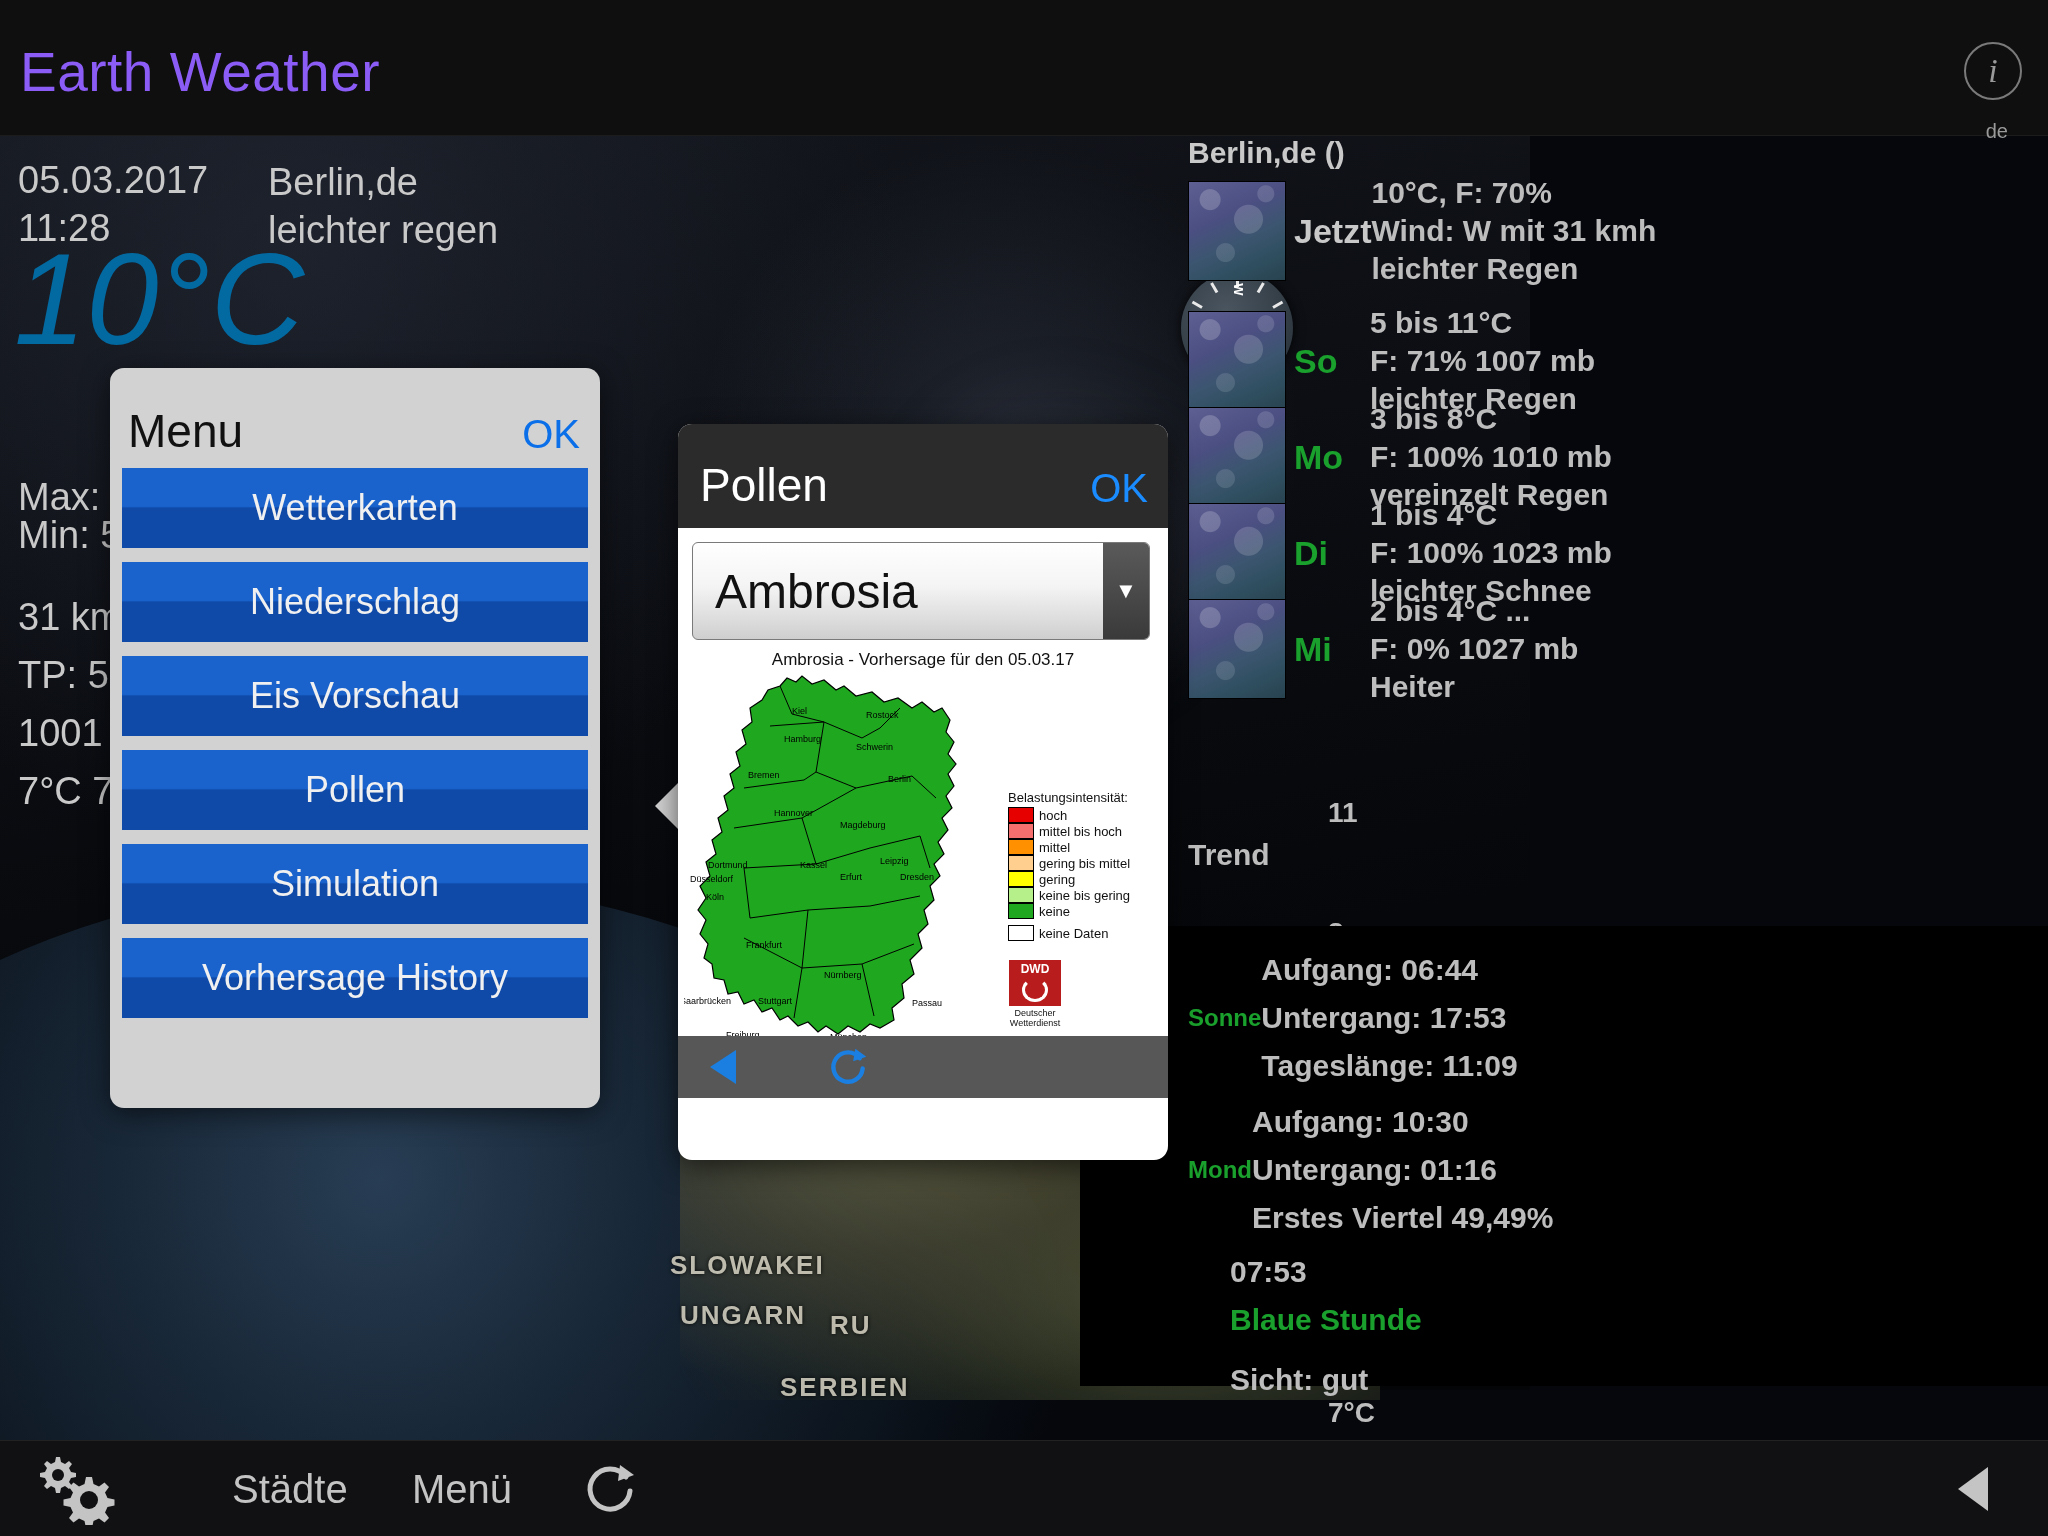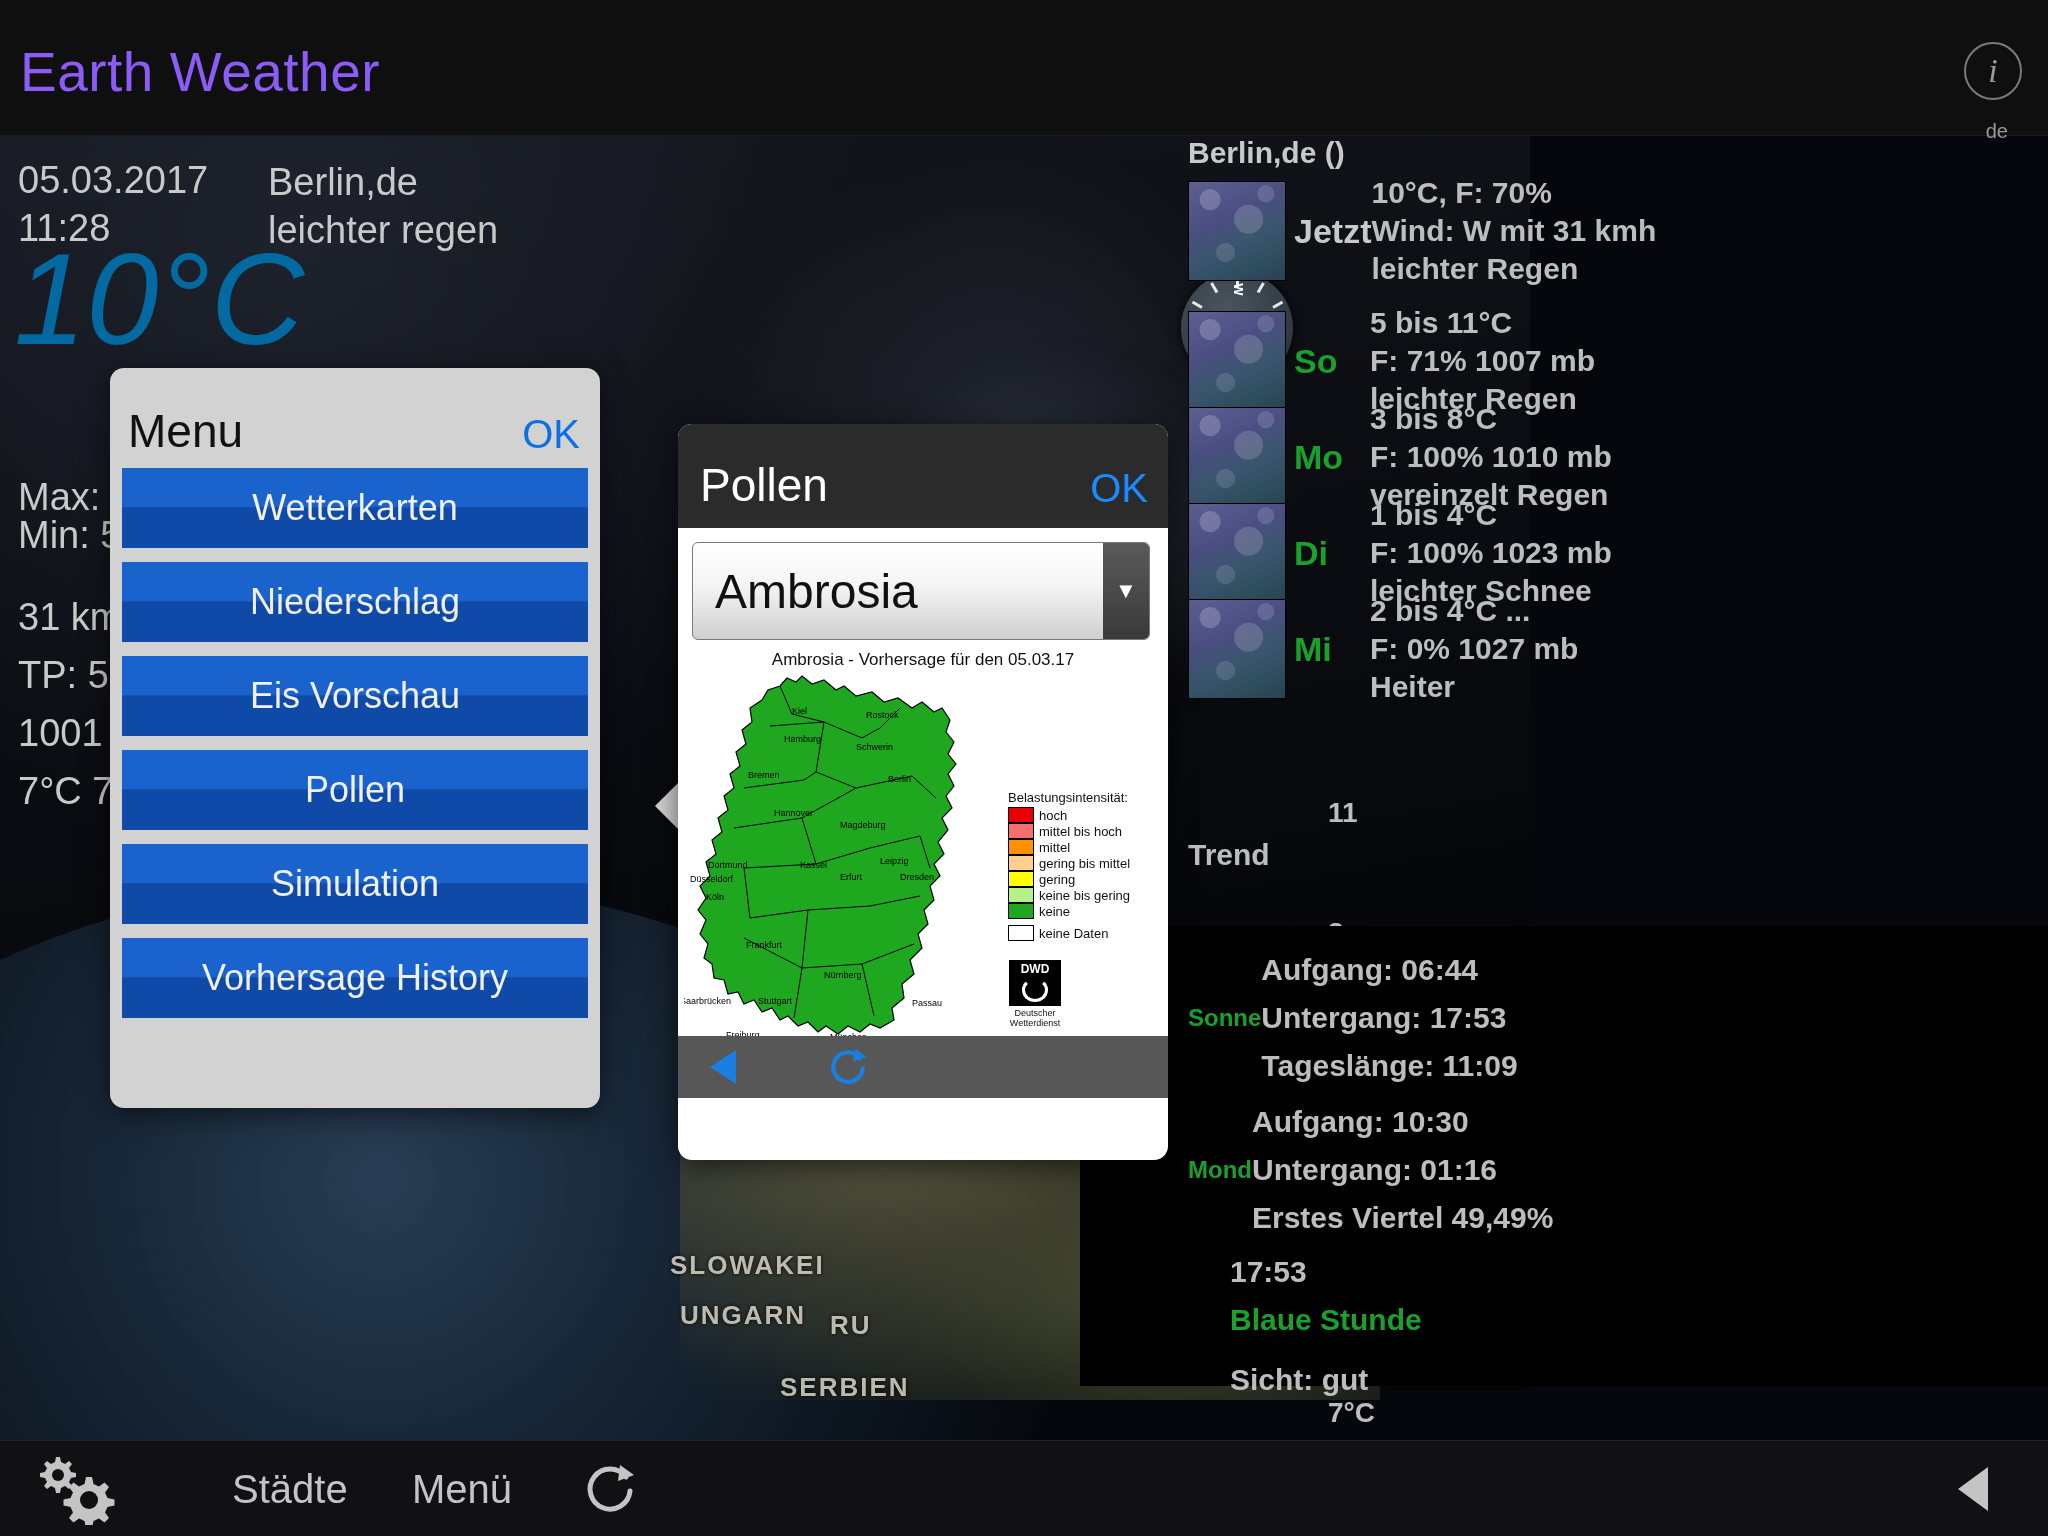--- a/index.html
+++ b/index.html
@@ -146,21 +146,21 @@
      display:flex; align-items:center; justify-content:center; color:#fff; font-size:22px; }
   .pollen-map { position:absolute; left:0; top:116px; width:490px; height:460px; background:#fff; overflow:hidden; }
   .map-title { position:absolute; left:0; top:6px; width:490px; text-align:center; font-size:17px; color:#111; }
   .map-svgwrap { position:absolute; left:6px; top:24px; width:330px; height:410px; }
   .map-legend { position:absolute; left:330px; top:146px; width:150px; font-size:13px; color:#111; line-height:15px; }
   .map-legend .lg-title { margin-bottom:2px; }
   .map-legend .lg-item { display:flex; align-items:center; height:16px; }
   .map-legend .sw { width:26px; height:16px; border:1px solid #000; margin-right:5px; flex:0 0 26px; }
   .map-legend .lg-nodata { margin-top:6px; }
   .dwd { position:absolute; left:322px; top:316px; width:70px; text-align:center; }
-  .dwd-logo { width:52px; height:46px; background:#000000; margin:0 auto; position:relative; }
+  .dwd-logo { width:52px; height:46px; background:#b91c1c; margin:0 auto; position:relative; }
   .dwd-logo .dwd-txt { position:absolute; left:0; top:2px; width:52px; text-align:center; color:#fff;
      font-size:12px; font-weight:bold; }
   .dwd-logo .dwd-swirl { position:absolute; left:50%; top:18px; transform:translateX(-50%);
      width:26px; height:24px; border:3px solid #fff; border-radius:50%; border-top-color:transparent; }
   .dwd-cap { font-size:9px; color:#111; line-height:10px; margin-top:2px; }
   .map-credit { position:absolute; left:0; top:398px; width:490px; text-align:center; font-size:11px; color:#111; }
   .map-credit a { color:#1a1aff; }
   .map-credit .upd { display:block; font-style:italic; font-weight:bold; font-size:12px; color:#111; margin-top:1px; }
   .pollen-foot { position:absolute; left:0; bottom:0; width:490px; height:62px; background:#575757;
      display:flex; align-items:center; }
@@ -337,21 +337,21 @@
       <div class="sm-row" style="left:0; top:172px;">
         <div class="sm-label">Mond</div>
         <div class="sm-lines">
           <div>Aufgang: 10:30</div>
           <div>Untergang: 01:16</div>
           <div>Erstes Viertel 49,49%</div>
         </div>
       </div>
       <div class="sm-row" style="left:150px; top:322px;">
         <div class="sm-lines">
-          <div>17:53</div>
+          <div>07:53</div>
           <div class="grn">Blaue Stunde</div>
         </div>
       </div>
       <div class="sm-row" style="left:150px; top:430px;">
         <div class="sm-lines">
           <div>Sicht: gut</div>
         </div>
       </div>
     </div>
   </div>

